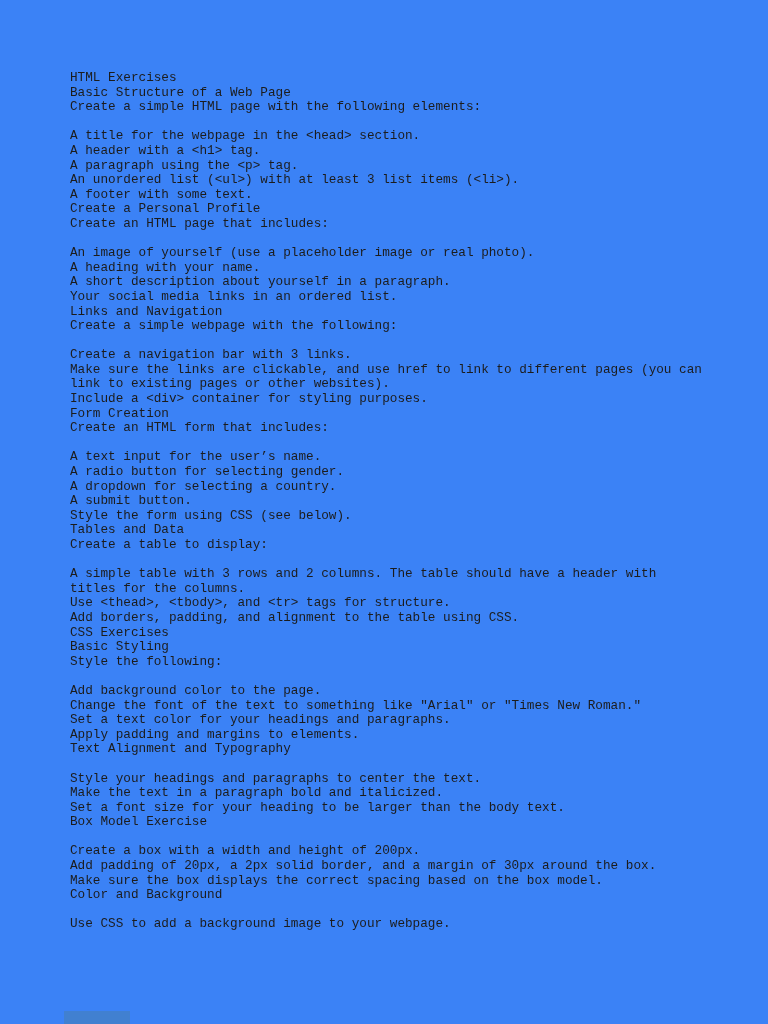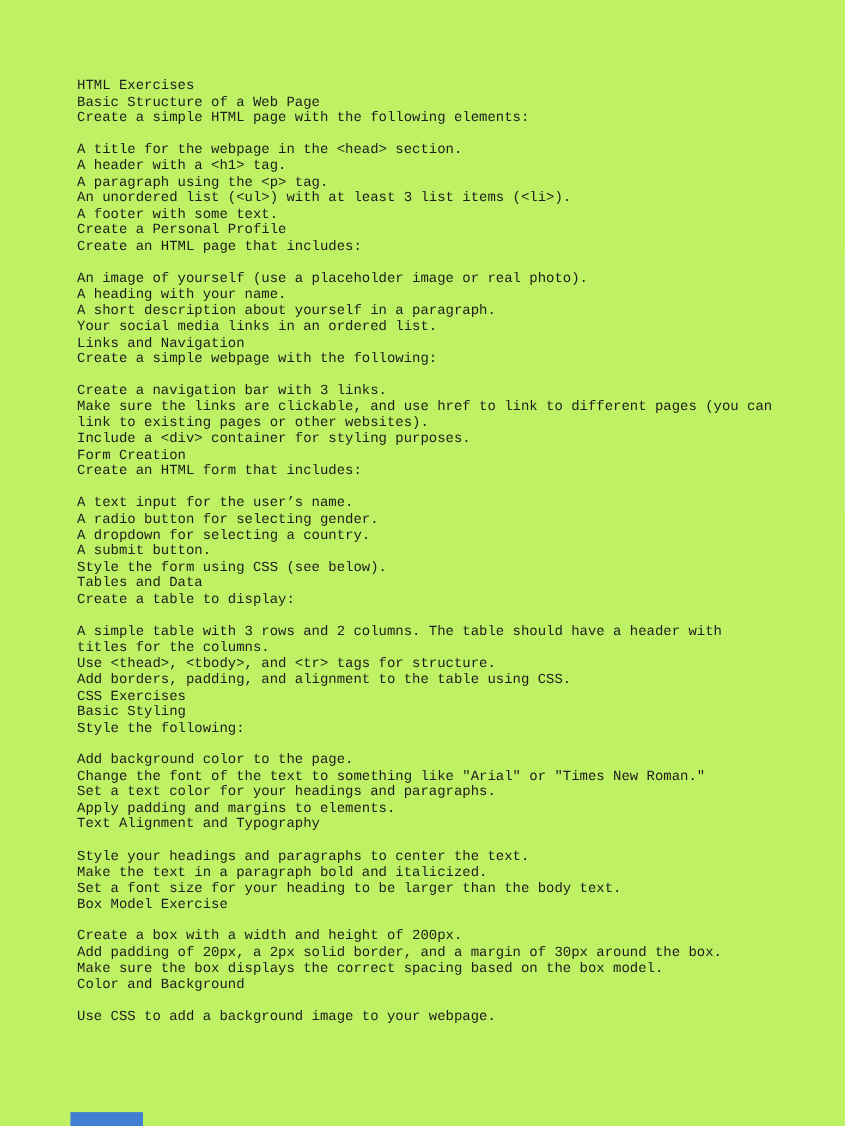--- a/index.html
+++ b/index.html
@@ -36,19 +36,19 @@
     position: absolute;
     left: 64px;
     top: 1011px;
     width: 66px;
     height: 13px;
   }
 </style>
 </head>
 <body>
 
-<div class="doc-page" style="background-color: #bef264;">
+<div class="doc-page" style="background-color: #3b82f6;">
 
   <div class="doc-text" style="color: rgb(28, 28, 28);"><div class="line">HTML Exercises</div><div class="line">Basic Structure of a Web Page</div><div class="line">Create a simple HTML page with the following elements:</div><div class="line"></div><div class="line">A title for the webpage in the &lt;head&gt; section.</div><div class="line">A header with a &lt;h1&gt; tag.</div><div class="line">A paragraph using the &lt;p&gt; tag.</div><div class="line">An unordered list (&lt;ul&gt;) with at least 3 list items (&lt;li&gt;).</div><div class="line">A footer with some text.</div><div class="line">Create a Personal Profile</div><div class="line">Create an HTML page that includes:</div><div class="line"></div><div class="line">An image of yourself (use a placeholder image or real photo).</div><div class="line">A heading with your name.</div><div class="line">A short description about yourself in a paragraph.</div><div class="line">Your social media links in an ordered list.</div><div class="line">Links and Navigation</div><div class="line">Create a simple webpage with the following:</div><div class="line"></div><div class="line">Create a navigation bar with 3 links.</div><div class="line">Make sure the links are clickable, and use href to link to different pages (you can</div><div class="line">link to existing pages or other websites).</div><div class="line">Include a &lt;div&gt; container for styling purposes.</div><div class="line">Form Creation</div><div class="line">Create an HTML form that includes:</div><div class="line"></div><div class="line">A text input for the user’s name.</div><div class="line">A radio button for selecting gender.</div><div class="line">A dropdown for selecting a country.</div><div class="line">A submit button.</div><div class="line">Style the form using CSS (see below).</div><div class="line">Tables and Data</div><div class="line">Create a table to display:</div><div class="line"></div><div class="line">A simple table with 3 rows and 2 columns. The table should have a header with</div><div class="line">titles for the columns.</div><div class="line">Use &lt;thead&gt;, &lt;tbody&gt;, and &lt;tr&gt; tags for structure.</div><div class="line">Add borders, padding, and alignment to the table using CSS.</div><div class="line">CSS Exercises</div><div class="line">Basic Styling</div><div class="line">Style the following:</div><div class="line"></div><div class="line">Add background color to the page.</div><div class="line">Change the font of the text to something like "Arial" or "Times New Roman."</div><div class="line">Set a text color for your headings and paragraphs.</div><div class="line">Apply padding and margins to elements.</div><div class="line">Text Alignment and Typography</div><div class="line"></div><div class="line">Style your headings and paragraphs to center the text.</div><div class="line">Make the text in a paragraph bold and italicized.</div><div class="line">Set a font size for your heading to be larger than the body text.</div><div class="line">Box Model Exercise</div><div class="line"></div><div class="line">Create a box with a width and height of 200px.</div><div class="line">Add padding of 20px, a 2px solid border, and a margin of 30px around the box.</div><div class="line">Make sure the box displays the correct spacing based on the box model.</div><div class="line">Color and Background</div><div class="line"></div><div class="line">Use CSS to add a background image to your webpage.</div></div>
 
   <div class="blue-partial" style="background-color: rgb(65, 128, 208);"></div>
 
 </div>
 
 </body></html>

